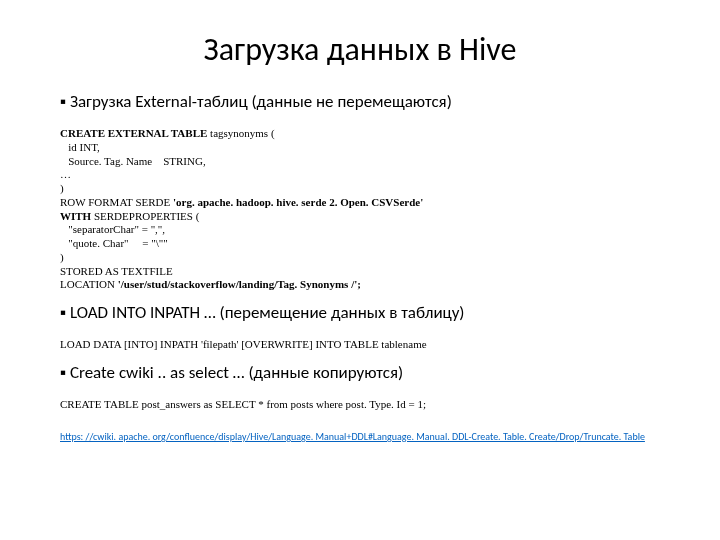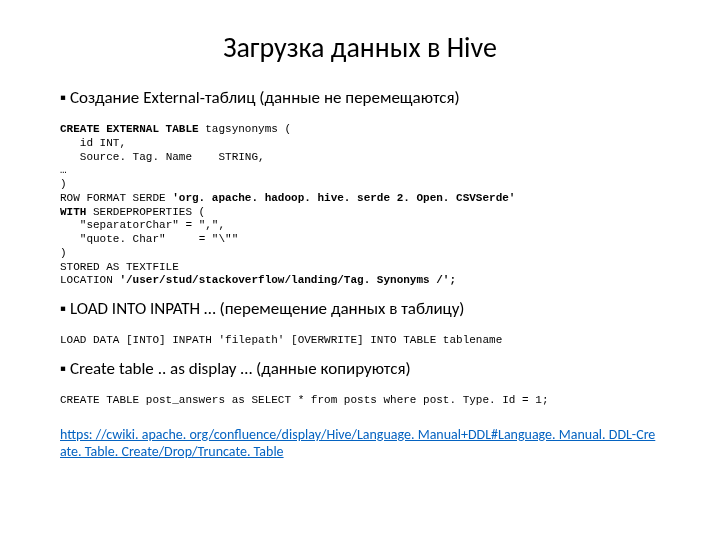--- a/index.html
+++ b/index.html
@@ -6,67 +6,67 @@
     margin: 0;
     padding: 30px 60px;
     font-family: Calibri, Arial, sans-serif;
     color: #000;
     width: 720px;
     height: 540px;
     box-sizing: border-box;
     background: #fff;
   }
   h1 {
-    font-size: 28px;
+    font-size: 32px;
     font-weight: 400;
     text-align: center;
     margin: 0 0 22px 0;
   }
   .bullet {
     font-size: 17px;
     margin: 10px 0 2px 0;
   }
   .bullet::before {
     content: "▪ ";
   }
   pre {
-    font-family: Liberation Mono, monospace;
+    font-family: Liberation Serif, serif;
     font-size: 11px;
     line-height: 1.25;
     margin: 15px 0 10px 0;
     white-space: pre-wrap;
   }
   .b { font-weight: bold; }
   .link {
-    font-size: 14px;
+    font-size: 10px;
     color: #0563c1;
     text-decoration: underline;
     margin-top: 18px;
     display: block;
     word-break: break-all;
   }
 </style>
 </head>
 <body>
 
 <h1>Загрузка данных в Hive</h1>
 
-<div class="bullet">Создание External-таблиц (данные не перемещаются)</div>
+<div class="bullet">Загрузка External-таблиц (данные не перемещаются)</div>
 <pre><span class="b">CREATE EXTERNAL TABLE</span><span> tagsynonyms (</span>
 <span>   id INT,</span>
 <span>   Source. Tag. Name    STRING,</span>
 <span>…</span>
 <span>)</span>
 <span>ROW FORMAT SERDE </span><span class="b">'org. apache. hadoop. hive. serde 2. Open. CSVSerde'</span>
 <span class="b">WITH</span><span> SERDEPROPERTIES (</span>
 <span>   "separatorChar" = ",",</span>
 <span>   "quote. Char"     = "\""</span>
 <span>)</span>
 <span>STORED AS TEXTFILE</span>
 <span>LOCATION </span><span class="b">'/user/stud/stackoverflow/landing/Tag. Synonyms /';</span></pre>
 
 <div class="bullet">LOAD INTO INPATH … (перемещение данных в таблицу)</div>
 <pre>LOAD DATA [INTO] INPATH 'filepath' [OVERWRITE] INTO TABLE tablename</pre>
 
-<div class="bullet">Create table .. as display … (данные копируются)</div>
+<div class="bullet">Create cwiki .. as select … (данные копируются)</div>
 <pre>CREATE TABLE post_answers as SELECT * from posts where post. Type. Id = 1;</pre>
 
 <a class="link">https: //cwiki. apache. org/confluence/display/Hive/Language. Manual+DDL#Language. Manual. DDL-Create. Table. Create/Drop/Truncate. Table</a>
 
 </body></html>

